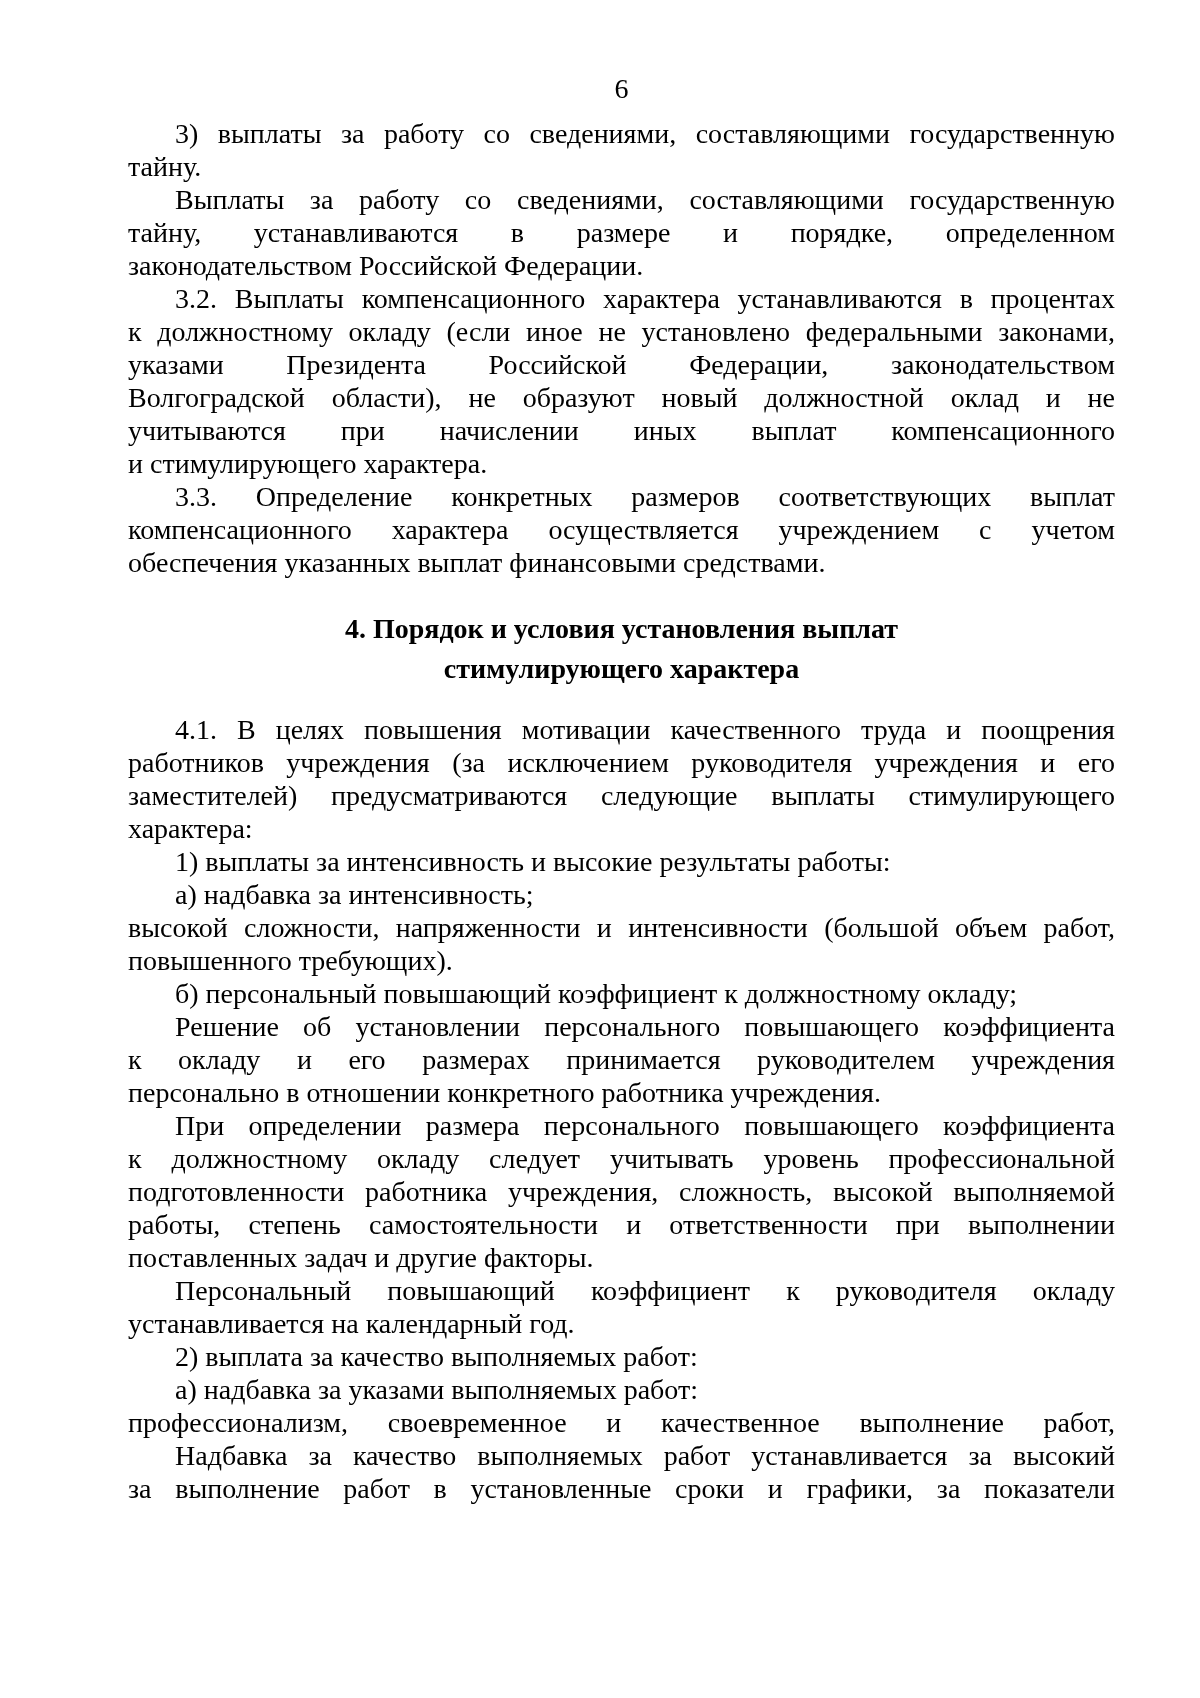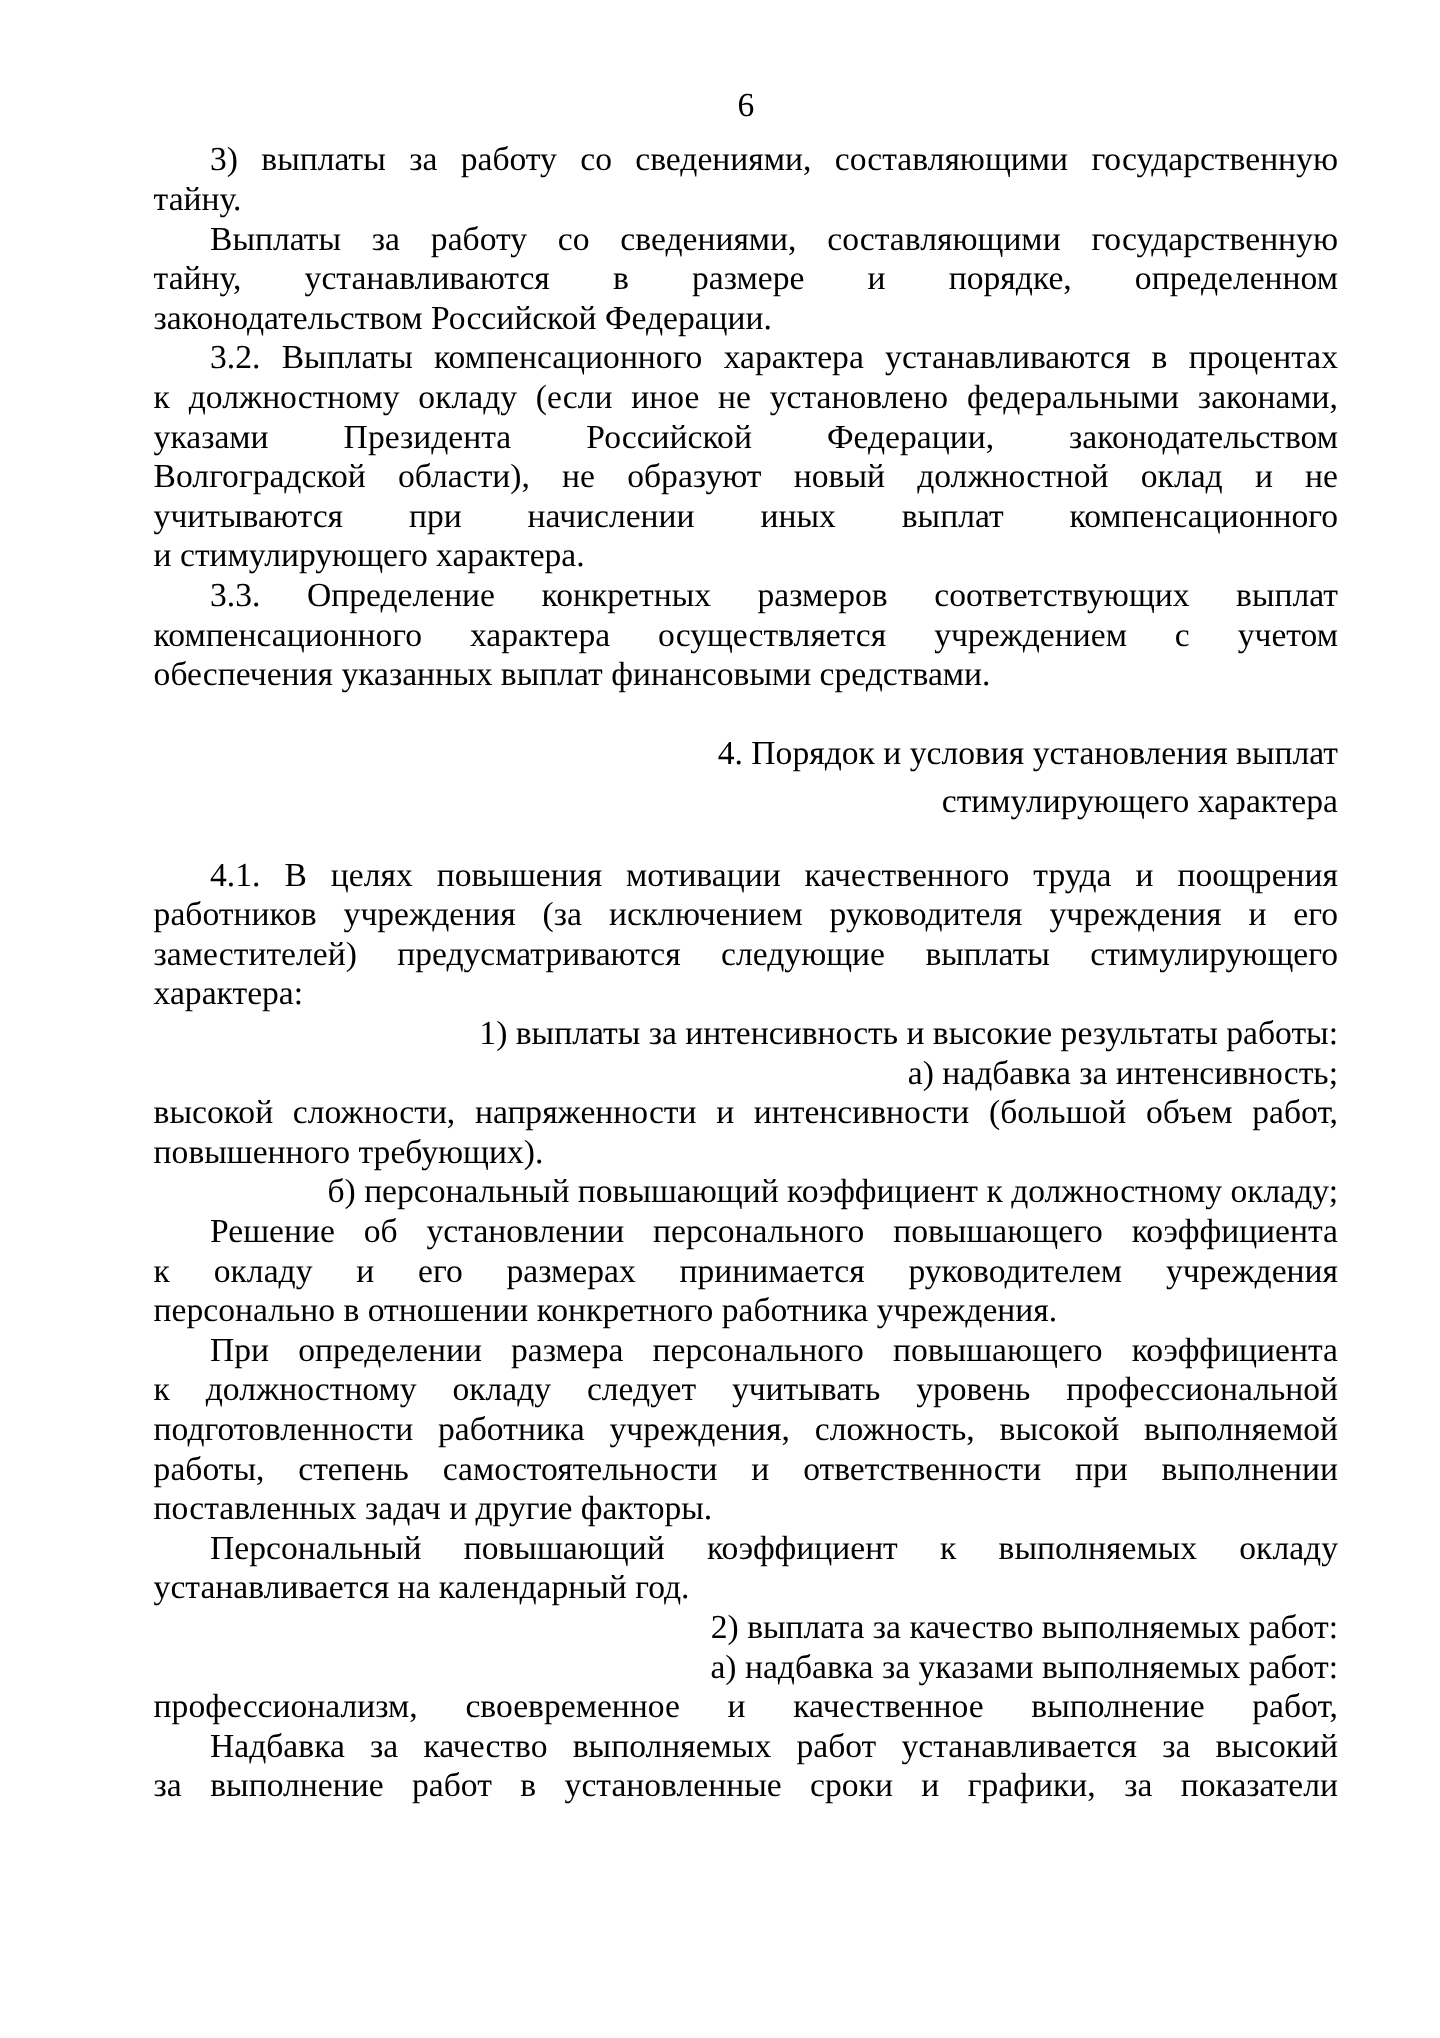--- a/index.html
+++ b/index.html
@@ -22,28 +22,28 @@
   }
   .page-number {
     text-align: center;
     margin-bottom: 12px;
   }
   .doc-body {
     width: 987px;
   }
   .para { margin: 0; }
   .para .line { text-align: left; }
-  .para .line.first { padding-left: 47px; text-align: right; }
+  .para .line.first { padding-left: 47px; }
   .para .line.jl {
     text-align: justify;
     text-align-last: justify;
   }
   .heading {
-    font-weight: normal;
-    text-align: right;
+    font-weight: bold;
+    text-align: center;
     line-height: 40px;
     margin: 30px 0 24px 0;
   }
 </style>
 </head>
 <body>
 
 <div class="page">
   <div class="page-number">6</div>
   <div class="doc-body" id="doc-body">
@@ -98,21 +98,21 @@
         <div class="line">персонально в отношении конкретного работника учреждения.</div>
       </div>
       <div class="para">
         <div class="line jl first">При определении размера персонального повышающего коэффициента</div>
         <div class="line jl">к должностному окладу следует учитывать уровень профессиональной</div>
         <div class="line jl">подготовленности работника учреждения, сложность, высокой выполняемой</div>
         <div class="line jl">работы, степень самостоятельности и ответственности при выполнении</div>
         <div class="line">поставленных задач и другие факторы.</div>
       </div>
       <div class="para">
-        <div class="line jl first">Персональный повышающий коэффициент к выполняемых окладу</div>
+        <div class="line jl first">Персональный повышающий коэффициент к руководителя окладу</div>
         <div class="line">устанавливается на календарный год.</div>
       </div>
       <div class="para">
         <div class="line first">2) выплата за качество выполняемых работ:</div>
       </div>
       <div class="para">
         <div class="line first">а) надбавка за указами выполняемых работ:</div>
       </div>
       <div class="para">
         <div class="line jl">профессионализм, своевременное и качественное выполнение работ,</div>

